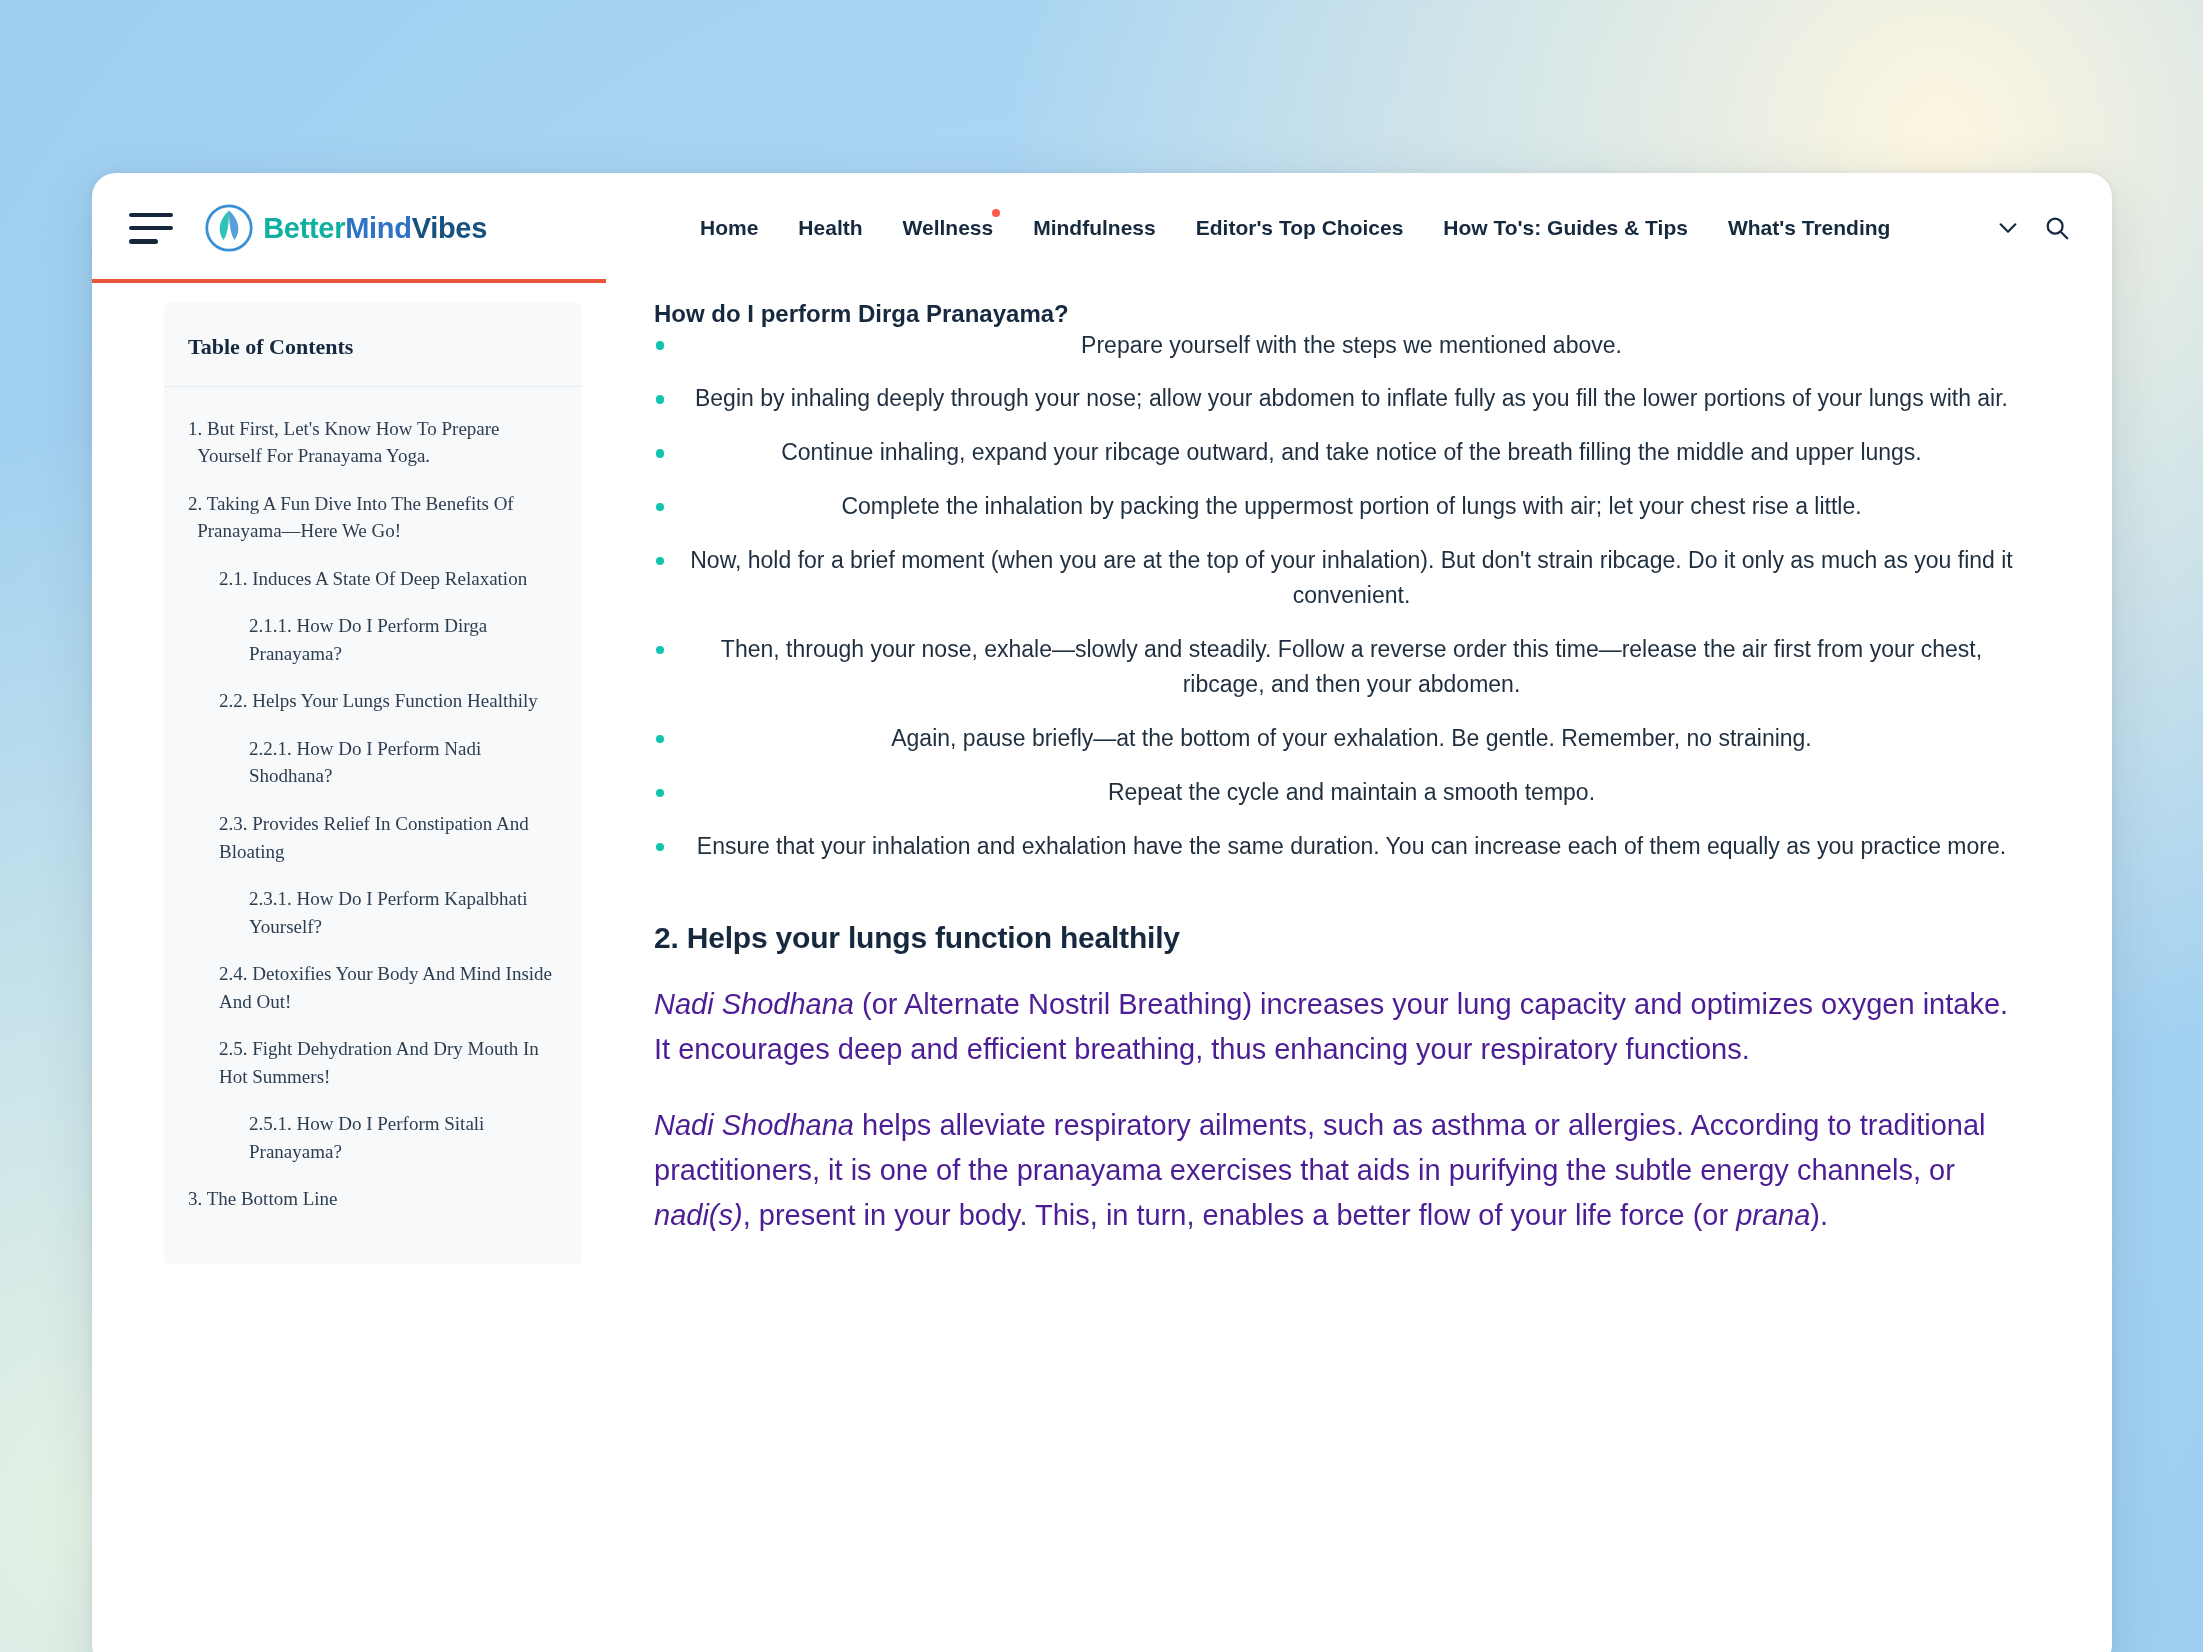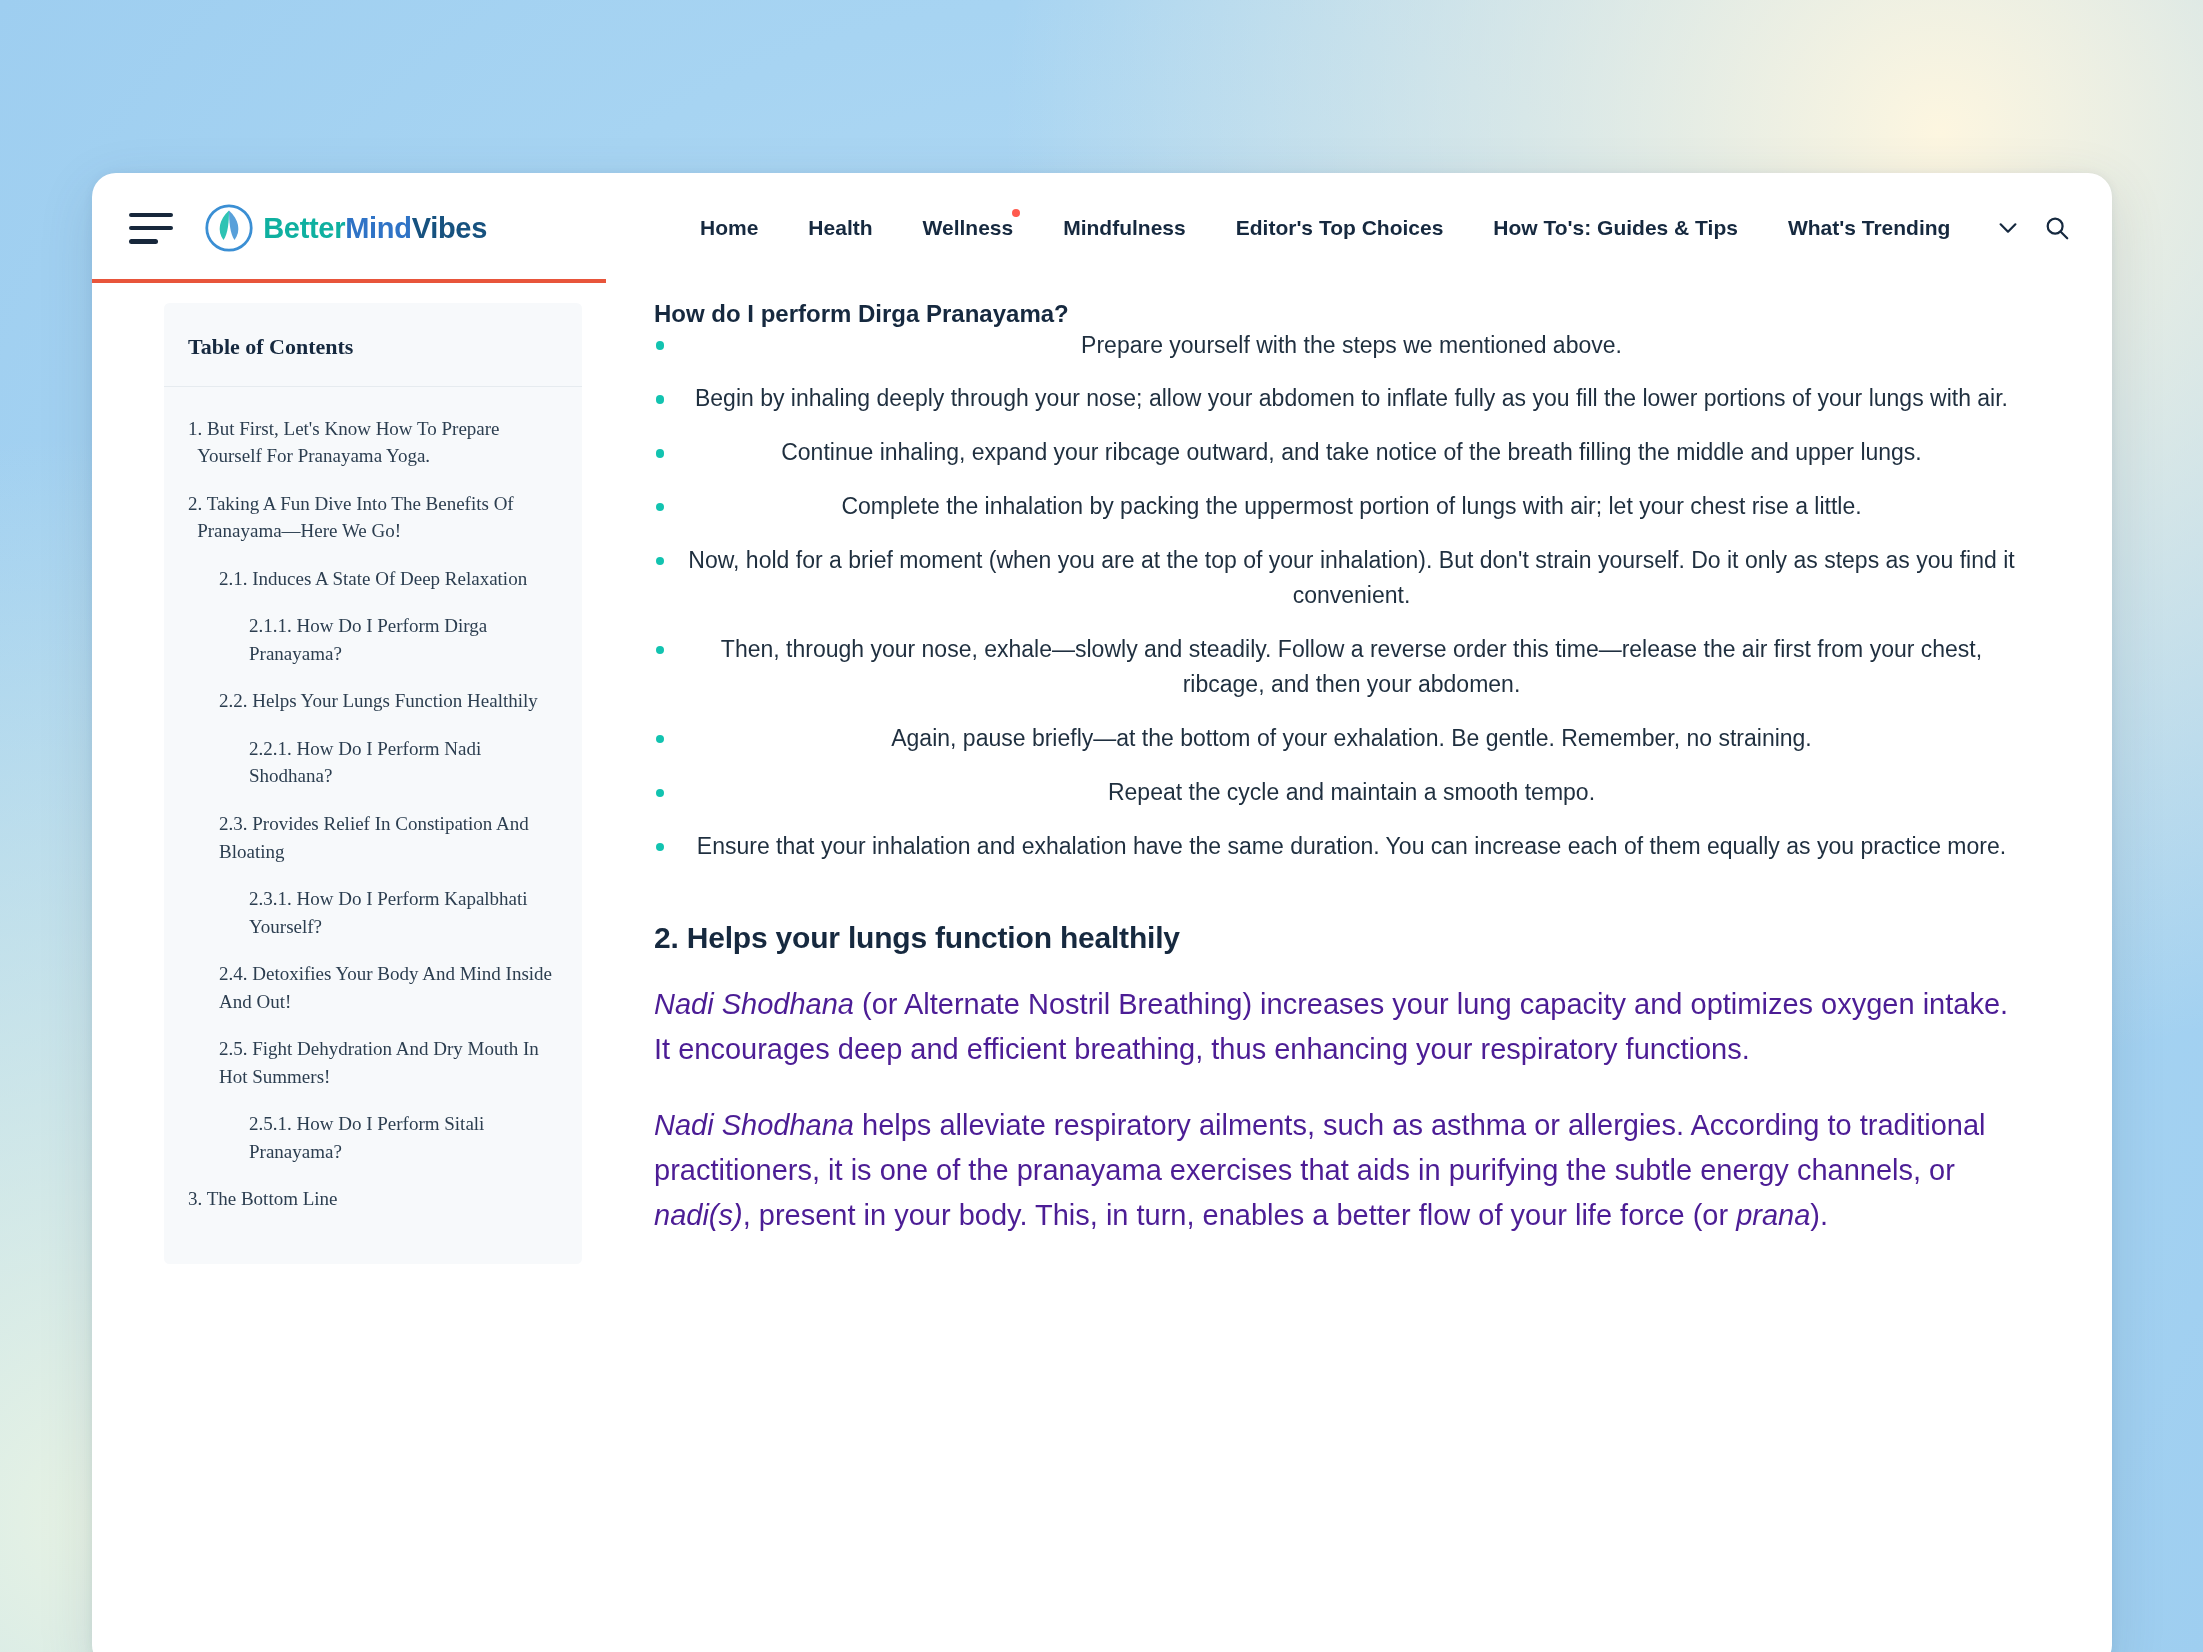--- a/index.html
+++ b/index.html
@@ -53,21 +53,21 @@
   .brand { display: flex; align-items: center; gap: 9.2px; }
   .brand-logo { width: 50px; height: 50px; }
   .brand-text { font-size: 29px; font-weight: 700; letter-spacing: -0.3px; }
   .brand-better { color: #0fb0a0; }
   .brand-mind { color: #2f73c6; }
   .brand-vibes { color: #17527f; }
 
   .nav {
     display: flex;
     align-items: center;
-    gap: 10px;
+    gap: 0;
     margin-left: 193px;
     flex: 1;
   }
   .nav-item {
     position: relative;
     font-size: 21px;
     font-weight: 600;
     color: #16293f;
     padding: 9.2px 20px;
     white-space: nowrap;
@@ -237,21 +237,21 @@
     </div>
 
     <div class="main">
       <div class="q-title">How do I perform Dirga Pranayama?</div>
 
       <ul class="bullets">
         <li>Prepare yourself with the steps we mentioned above.</li>
         <li>Begin by inhaling deeply through your nose; allow your abdomen to inflate fully as you fill the lower portions of your lungs with air.</li>
         <li>Continue inhaling, expand your ribcage outward, and take notice of the breath filling the middle and upper lungs.</li>
         <li>Complete the inhalation by packing the uppermost portion of lungs with air; let your chest rise a little.</li>
-        <li>Now, hold for a brief moment (when you are at the top of your inhalation). But don't strain yourself. Do it only as steps as you find it convenient.</li>
+        <li>Now, hold for a brief moment (when you are at the top of your inhalation). But don't strain ribcage. Do it only as much as you find it convenient.</li>
         <li>Then, through your nose, exhale—slowly and steadily. Follow a reverse order this time—release the air first from your chest, ribcage, and then your abdomen.</li>
         <li>Again, pause briefly—at the bottom of your exhalation. Be gentle. Remember, no straining.</li>
         <li>Repeat the cycle and maintain a smooth tempo.</li>
         <li>Ensure that your inhalation and exhalation have the same duration. You can increase each of them equally as you practice more.</li>
       </ul>
 
       <h2 class="section">2. Helps your lungs function healthily</h2>
 
       <p class="para"><em>Nadi Shodhana</em><span> (or Alternate Nostril Breathing) increases your lung capacity and optimizes oxygen intake. It encourages deep and efficient breathing, thus enhancing your respiratory functions.</span></p>
 

